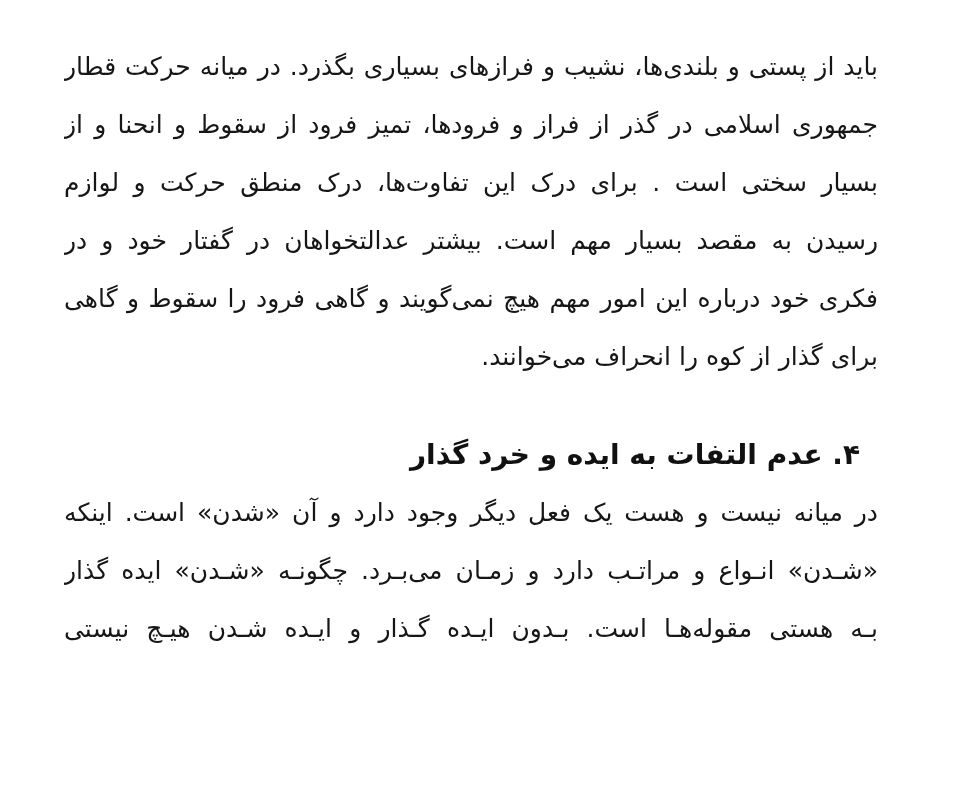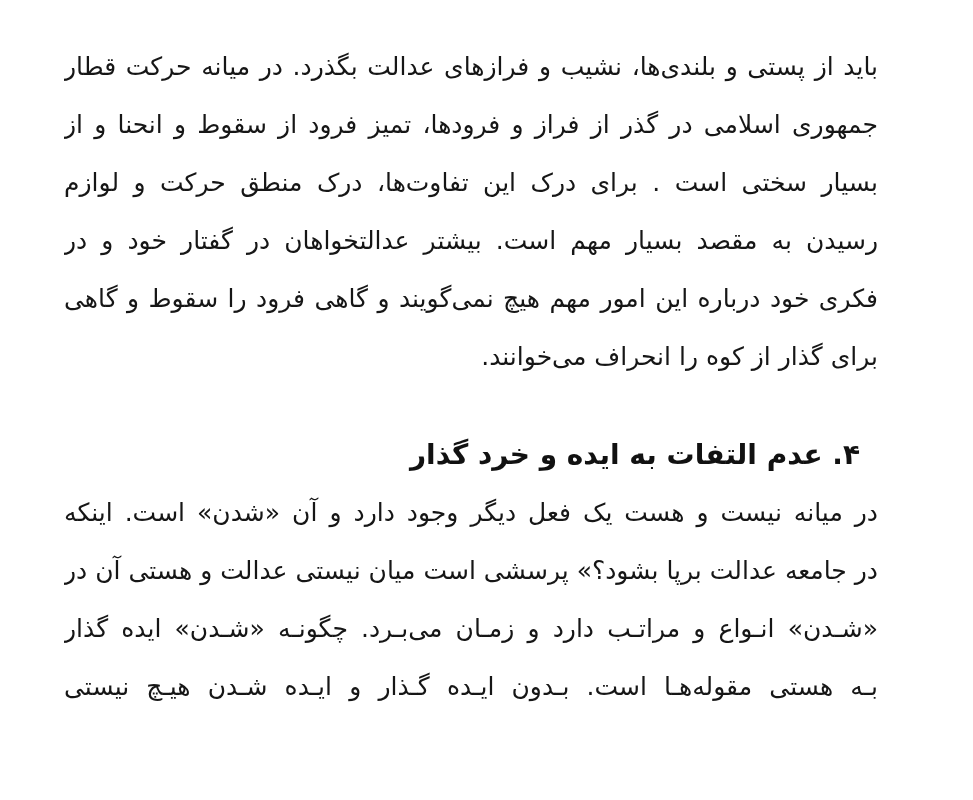--- a/index.html
+++ b/index.html
@@ -53,29 +53,28 @@
     overflow: hidden;
     color: #111111;
   }
 </style>
 </head>
 <body>
 
 <div class="page">
   <div class="text-block">
 
-    <div class="ln">باید از پستی و بلندی‌ها، نشیب و فرازهای عدالت بگذرد. در میانه حرکت قطار</div>
+    <div class="ln">باید از پستی و بلندی‌ها، نشیب و فرازهای بسیاری بگذرد. در میانه حرکت قطار</div>
     <div class="ln">جمهوری اسلامی در گذر از فراز و فرودها، تمیز فرود از سقوط و انحنا و از انحراف کار</div>
     <div class="ln">بسیار سختی است . برای درک این تفاوت‌ها، درک منطق حرکت و لوازم ضروری</div>
     <div class="ln">رسیدن به مقصد بسیار مهم است. بیشتر عدالتخواهان در گفتار خود و در دستگاه</div>
     <div class="ln">فکری خود درباره این امور مهم هیچ نمی‌گویند و گاهی فرود را سقوط و گاهی انحنا</div>
     <div class="ln-end">برای گذار از کوه را انحراف می‌خوانند.</div>
 
     <h2 class="heading">۴. عدم التفات به ایده و خرد گذار</h2>
 
     <div class="ln">در میانه نیست و هست یک فعل دیگر وجود دارد و آن «شدن» است. اینکه «چگونه</div>
-    <div class="ln">در جامعه عدالت برپا بشود؟»  پرسشی است میان نیستی عدالت و هستی آن در</div>
 
     <div class="ln loose">«شـدن» انـواع و مراتـب دارد و زمـان می‌بـرد. چگونـه «شـدن» ایده گذار از نیسـتی</div>
     <div class="ln loose">بـه هستی مقوله‌هـا است. بـدون ایـده گـذار و ایـده شـدن هیـچ نیستی ماننـد</div>
 
   </div>
 </div>
 
 </body></html>

